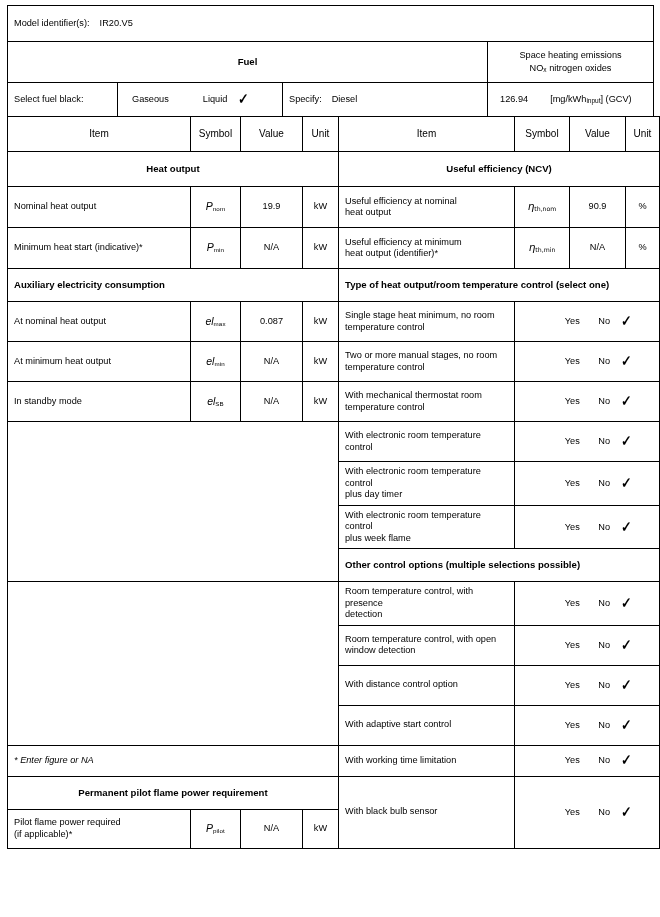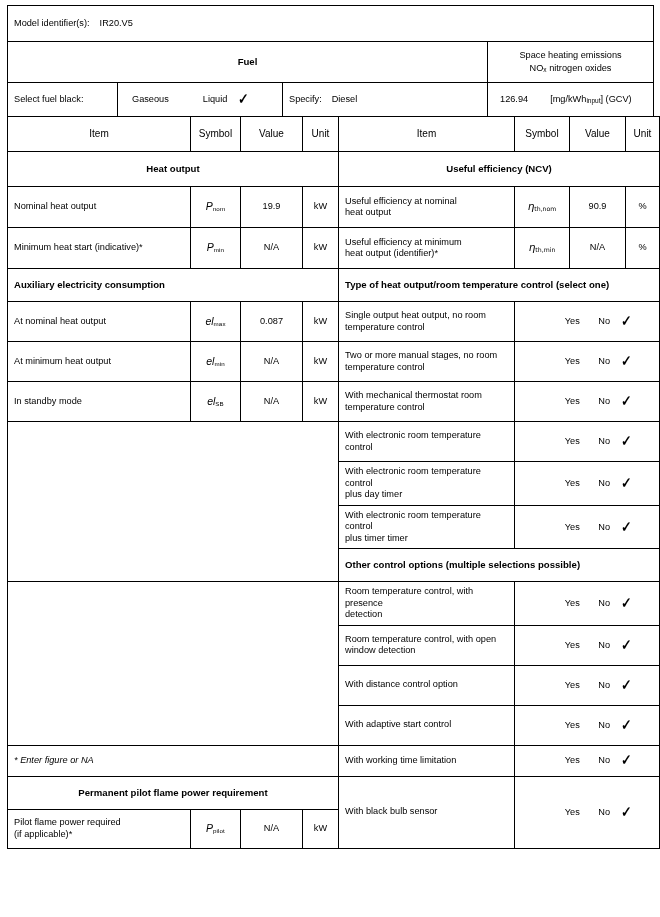--- a/index.html
+++ b/index.html
@@ -201,21 +201,21 @@
       <tr>
         <td colspan="4" class="grouphead" style="height:24px">Auxiliary electricity consumption</td>
         <td colspan="4" class="grouphead" style="height:24px">Type of heat output/room temperature control (select one)</td>
       </tr>
 
       <tr>
         <td style="height:31px">At nominal heat output</td>
         <td class="center"><span class="sym"><span>el</span><sub>max</sub></span></td>
         <td class="center">0.087</td>
         <td class="center">kW</td>
-        <td style="height:31px"><span>Single output heat output, no room</span><br><span>temperature control</span></td>
+        <td style="height:31px"><span>Single stage heat minimum, no room</span><br><span>temperature control</span></td>
         <td colspan="3" class="yesno">
           <span style="display:inline-block;width:5px"></span><span class="yes">Yes</span><span class="no">No</span><span class="gap-sm"></span><span class="tick">✓</span>
         </td>
       </tr>
 
       <tr>
         <td style="height:31px">At minimum heat output</td>
         <td class="center"><span class="sym"><span>el</span><sub>min</sub></span></td>
         <td class="center">N/A</td>
         <td class="center">kW</td>
@@ -243,21 +243,21 @@
           <span style="display:inline-block;width:5px"></span><span class="yes">Yes</span><span class="no">No</span><span class="gap-sm"></span><span class="tick">✓</span>
         </td>
       </tr>
       <tr>
         <td style="height:31px"><span>With electronic room temperature control</span><br><span>plus day timer</span></td>
         <td colspan="3" class="yesno">
           <span style="display:inline-block;width:5px"></span><span class="yes">Yes</span><span class="no">No</span><span class="gap-sm"></span><span class="tick">✓</span>
         </td>
       </tr>
       <tr>
-        <td style="height:31px"><span>With electronic room temperature control</span><br><span>plus timer timer</span></td>
+        <td style="height:31px"><span>With electronic room temperature control</span><br><span>plus week flame</span></td>
         <td colspan="3" class="yesno">
           <span style="display:inline-block;width:5px"></span><span class="yes">Yes</span><span class="no">No</span><span class="gap-sm"></span><span class="tick">✓</span>
         </td>
       </tr>
       <tr>
         <td colspan="4" class="grouphead" style="height:24px">Other control options (multiple selections possible)</td>
       </tr>
 
       <tr>
         <td colspan="4" rowspan="4" style="height:31px;vertical-align:bottom">&nbsp;</td>

